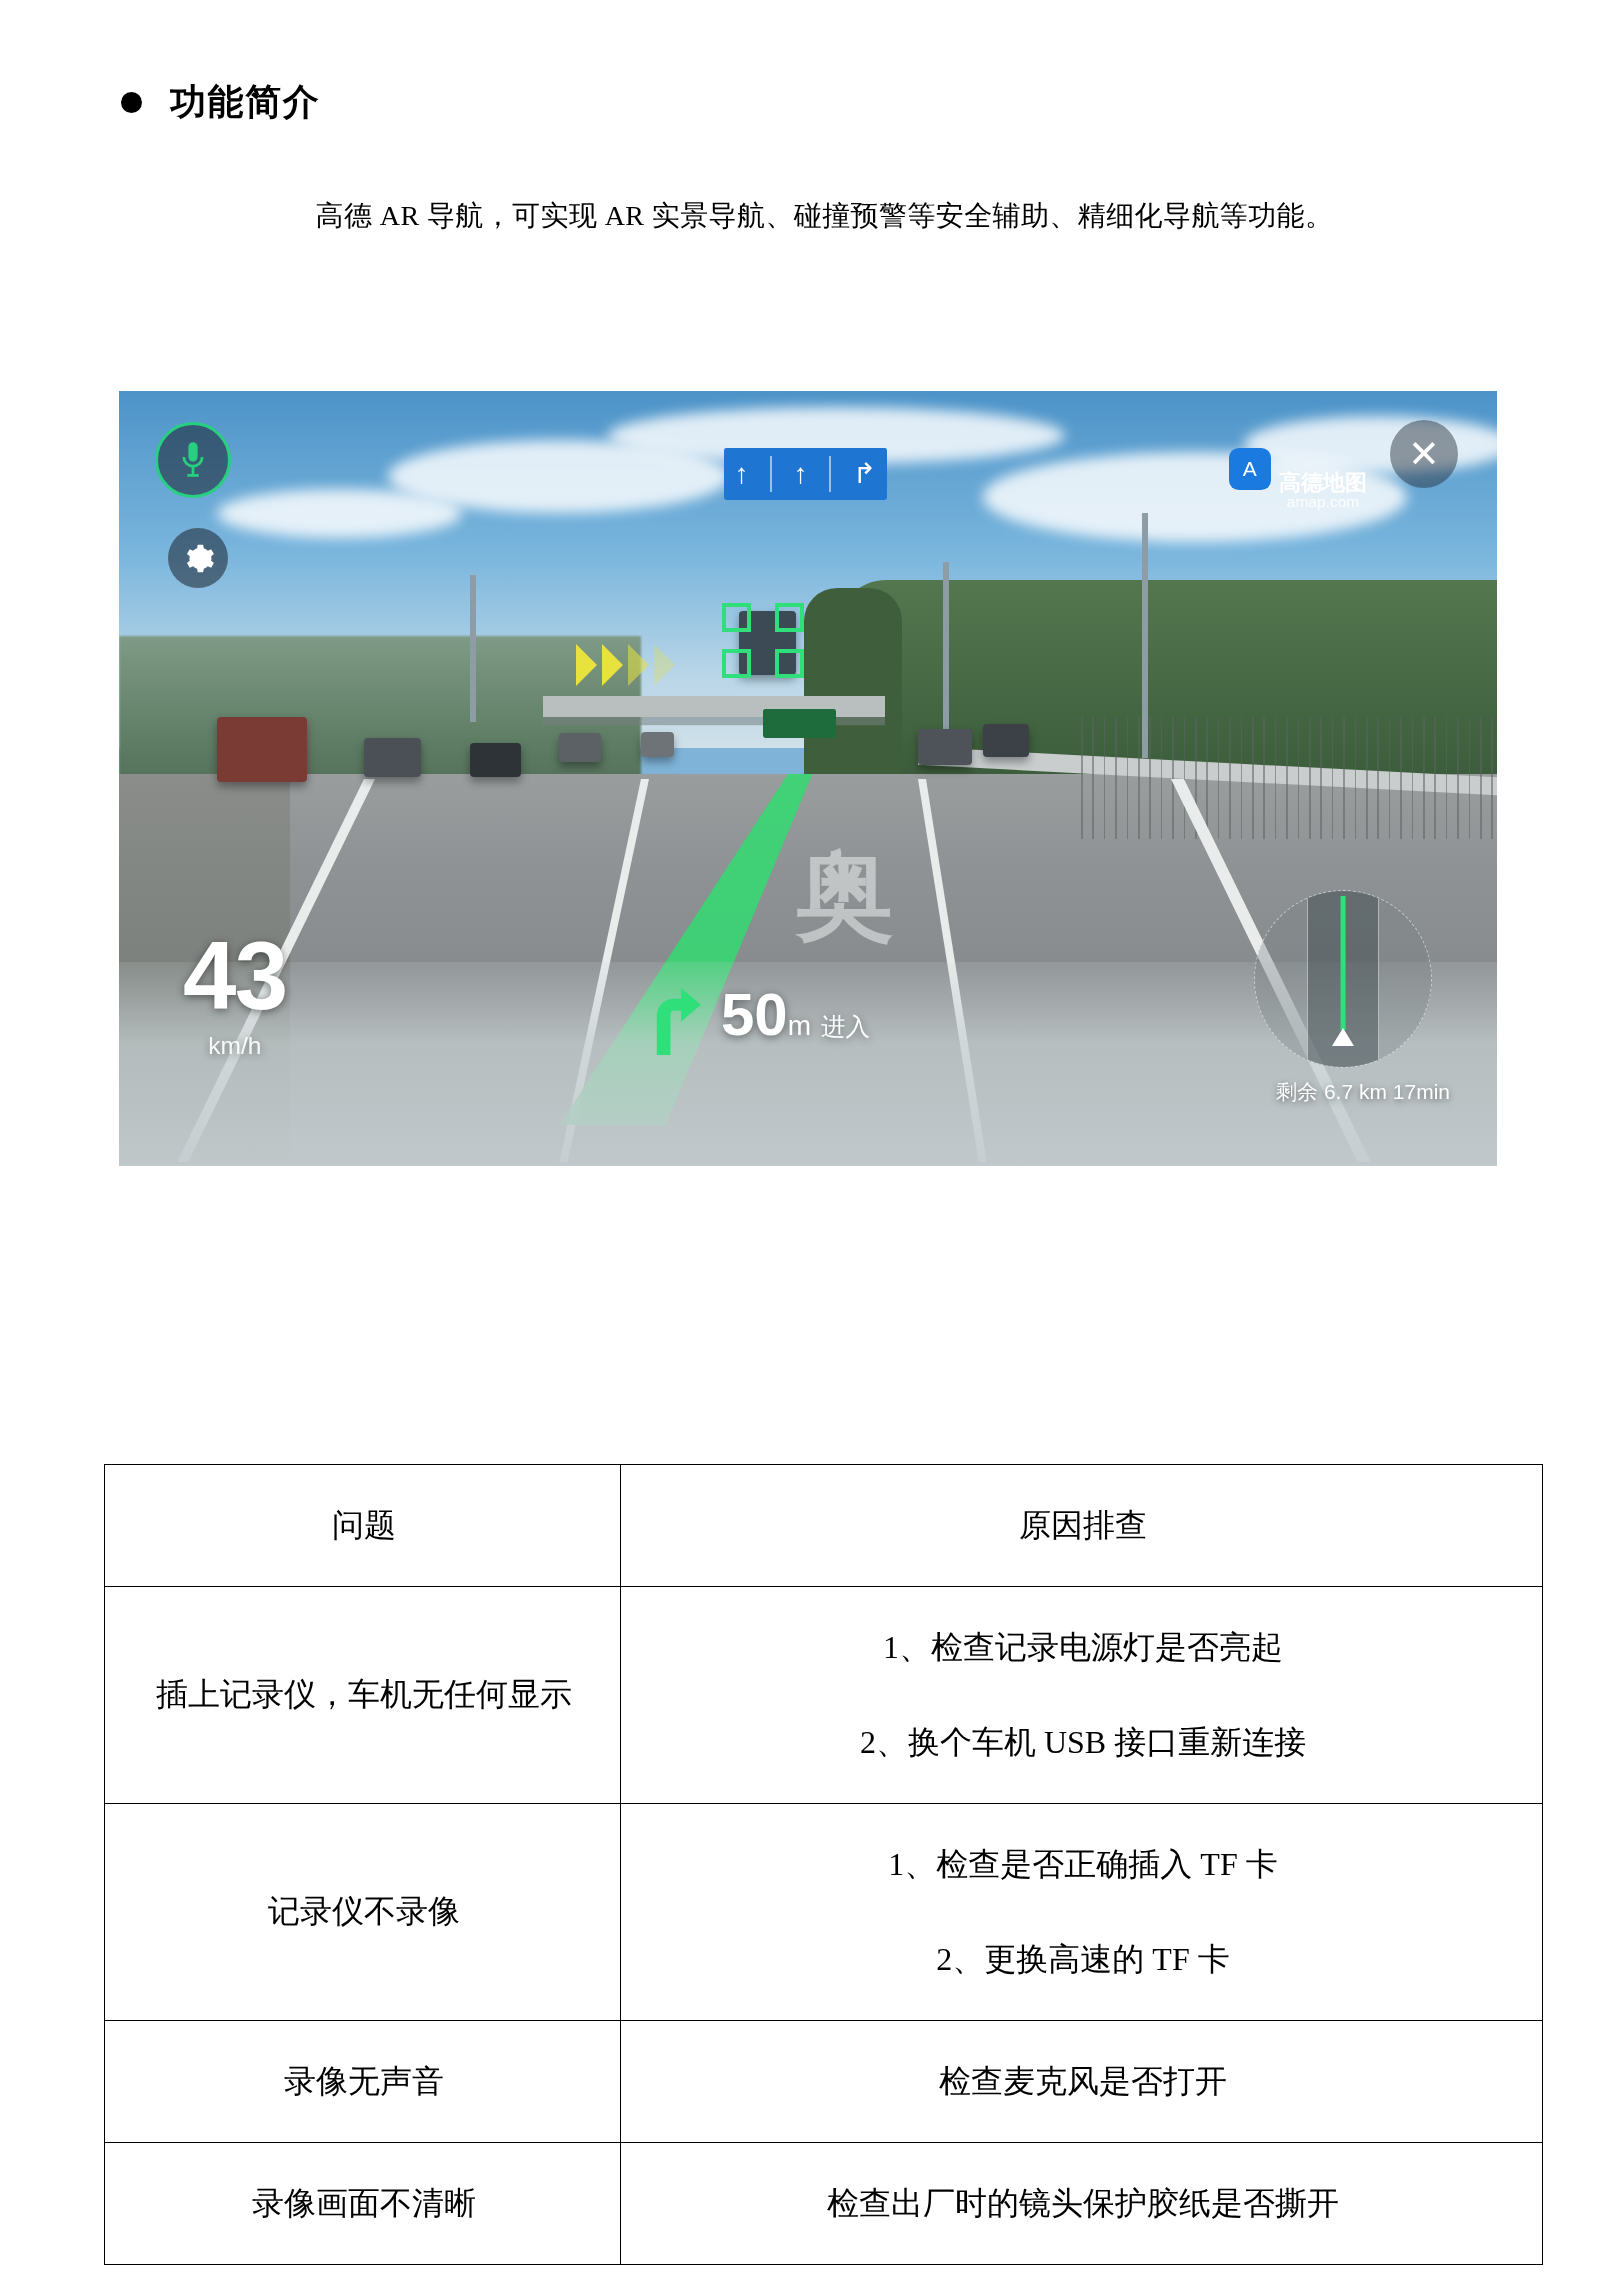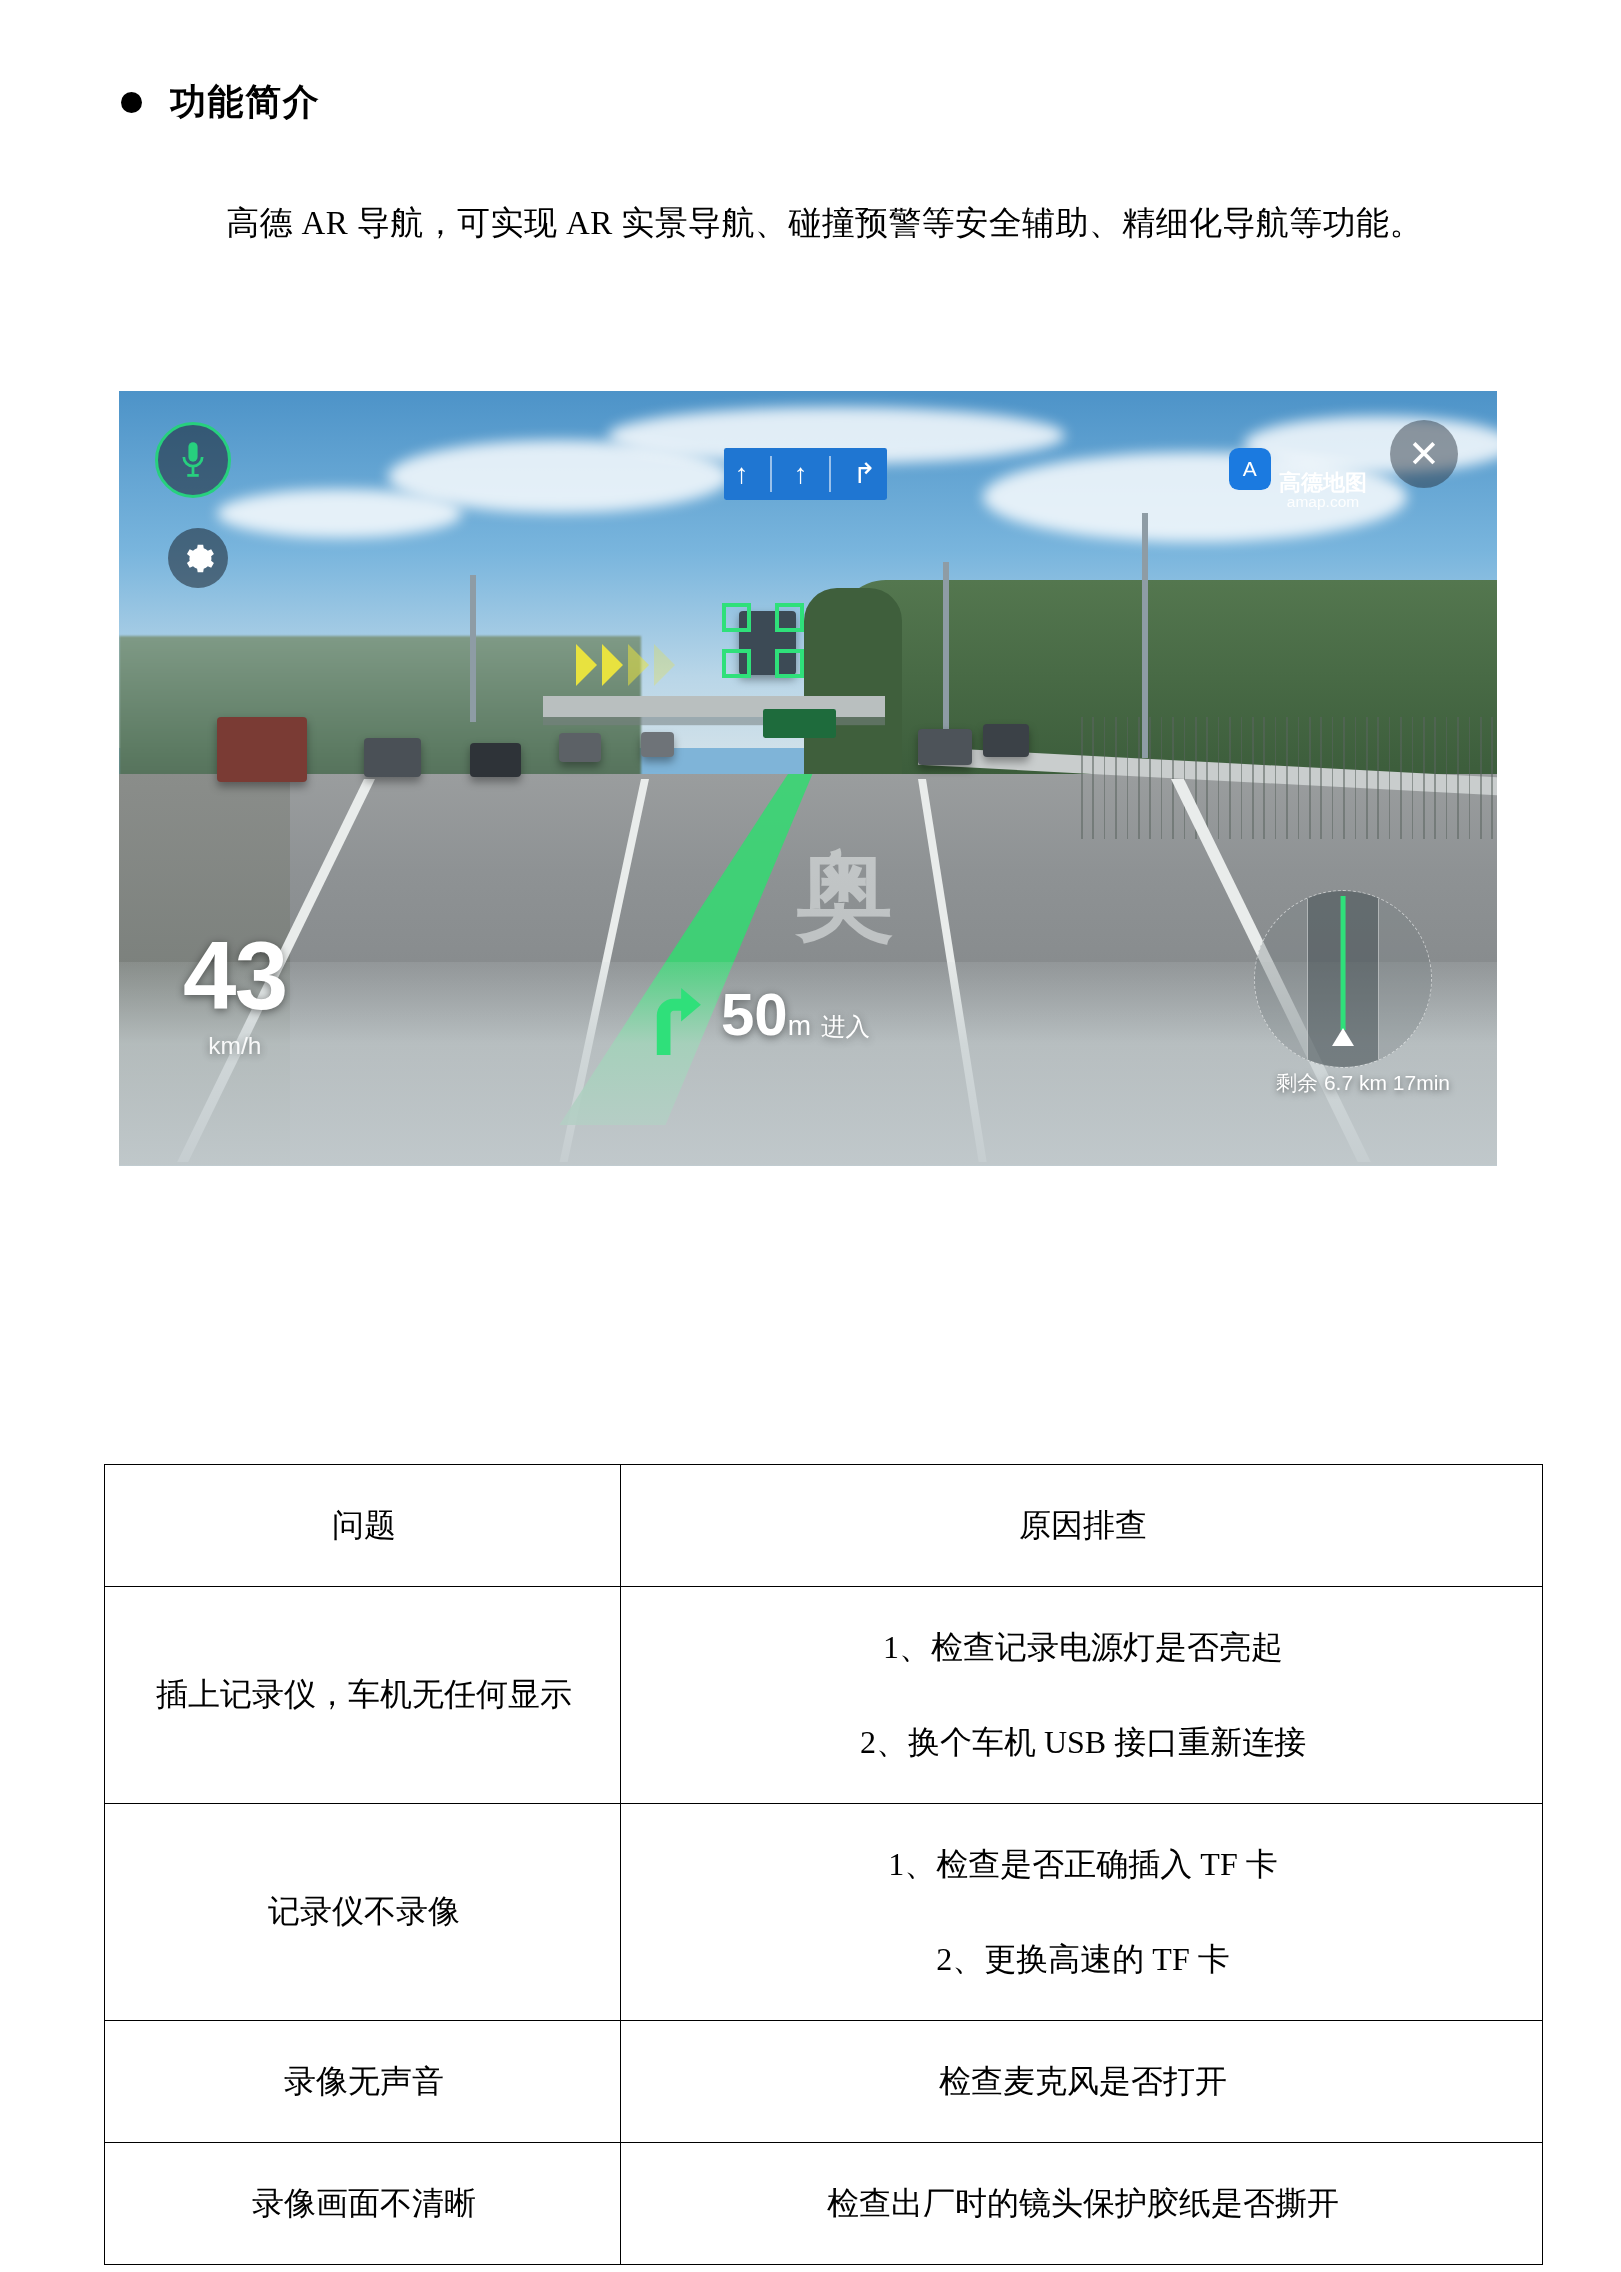--- a/index.html
+++ b/index.html
@@ -43,23 +43,23 @@
     font-family: "Liberation Sans", "DejaVu Sans", sans-serif;
     font-size: 36px;
     font-weight: bold;
     letter-spacing: 1.6px;
   }
 
   
   .intro {
     position: absolute;
     left: 119px;
-    top: 176px;
+    top: 169px;
     width: 1411px;
-    font-size: 33px;
+    font-size: 28px;
     line-height: 94px;
     letter-spacing: 0.4px;
   }
 
   
   .ar-figure {
     position: absolute;
     left: 119px;
     top: 391px;
     width: 1378px;
@@ -322,21 +322,21 @@
   }
   .minimap .mcar {
     position: absolute; left: 50%; bottom: 21px; transform: translateX(-50%);
     width: 0; height: 0;
     border-left: 11.4px solid transparent;
     border-right: 11.4px solid transparent;
     border-bottom: 18px solid #fff;
   }
   .remain {
     position: absolute;
-    right: 47px; bottom: 69px;
+    right: 47px; bottom: 60px;
     color: #fff;
     font-size: 21px;
     font-family: "Liberation Sans", "DejaVu Sans", sans-serif;
     text-shadow: 0 1.6px 6.5px rgba(0,0,0,0.5);
   }
   .road-text {
     position: absolute;
     color: rgba(235,238,238,0.55);
     font-size: 98px;
     font-family: "Liberation Sans", sans-serif;

